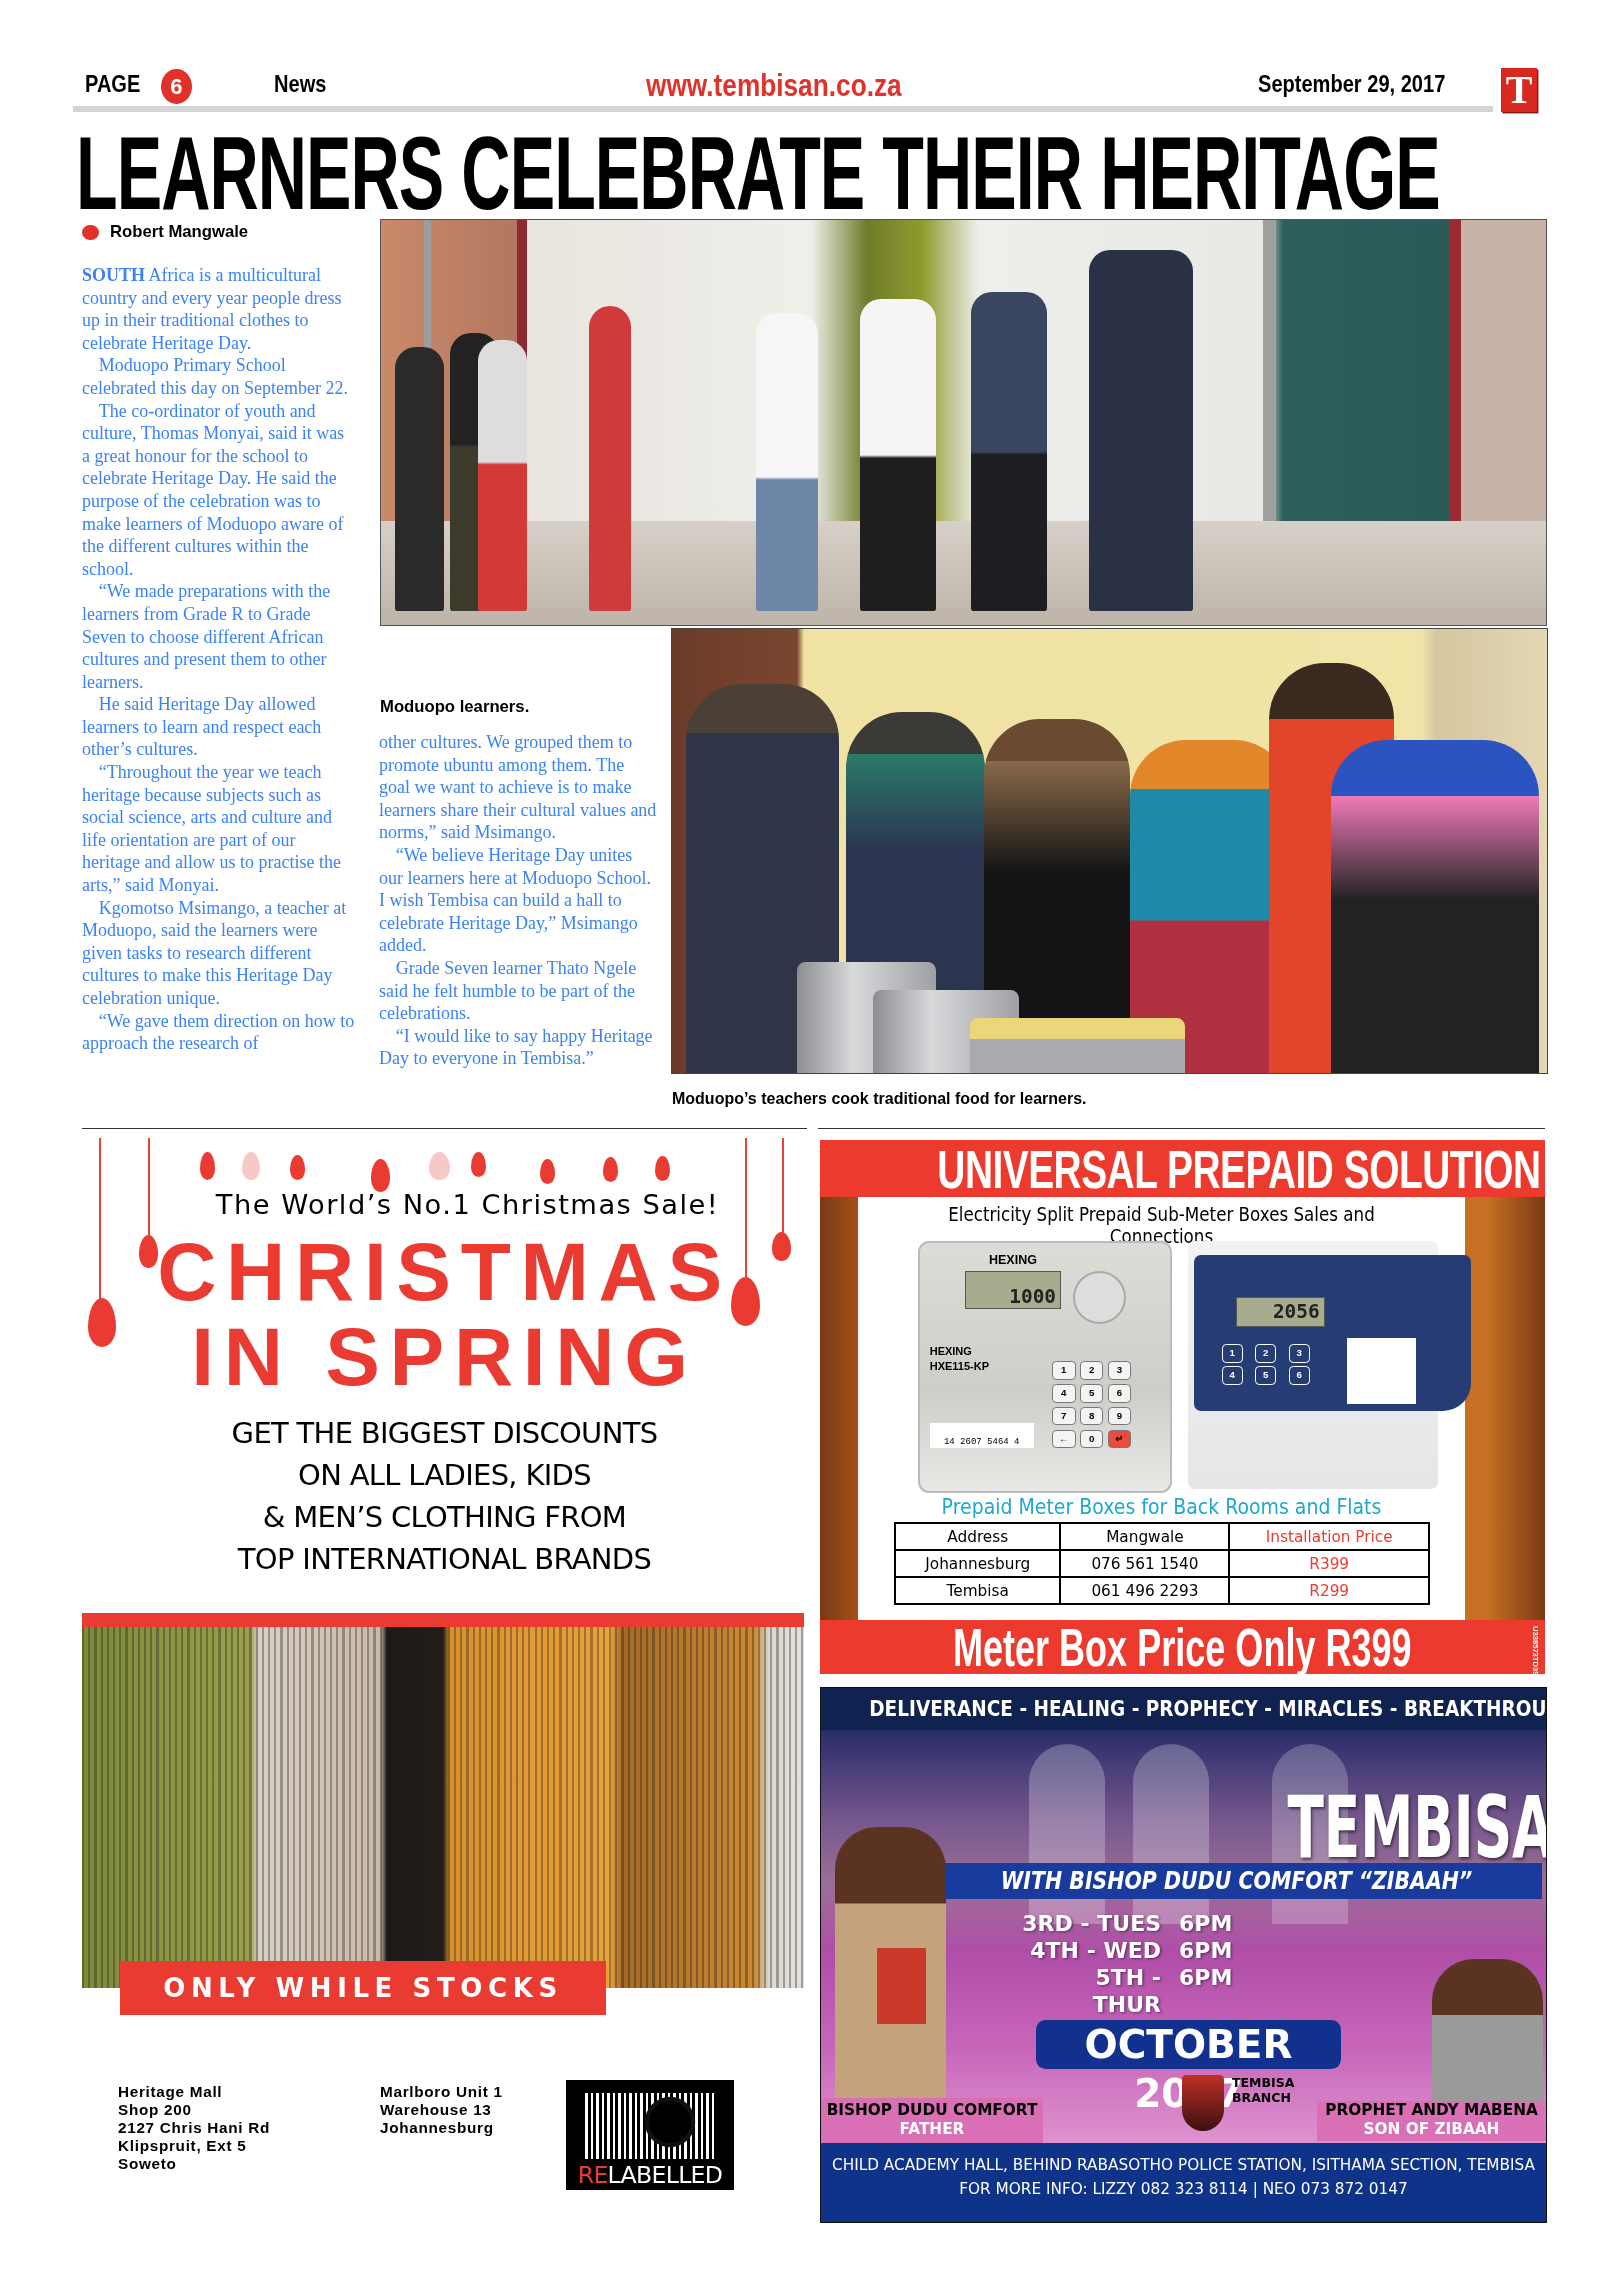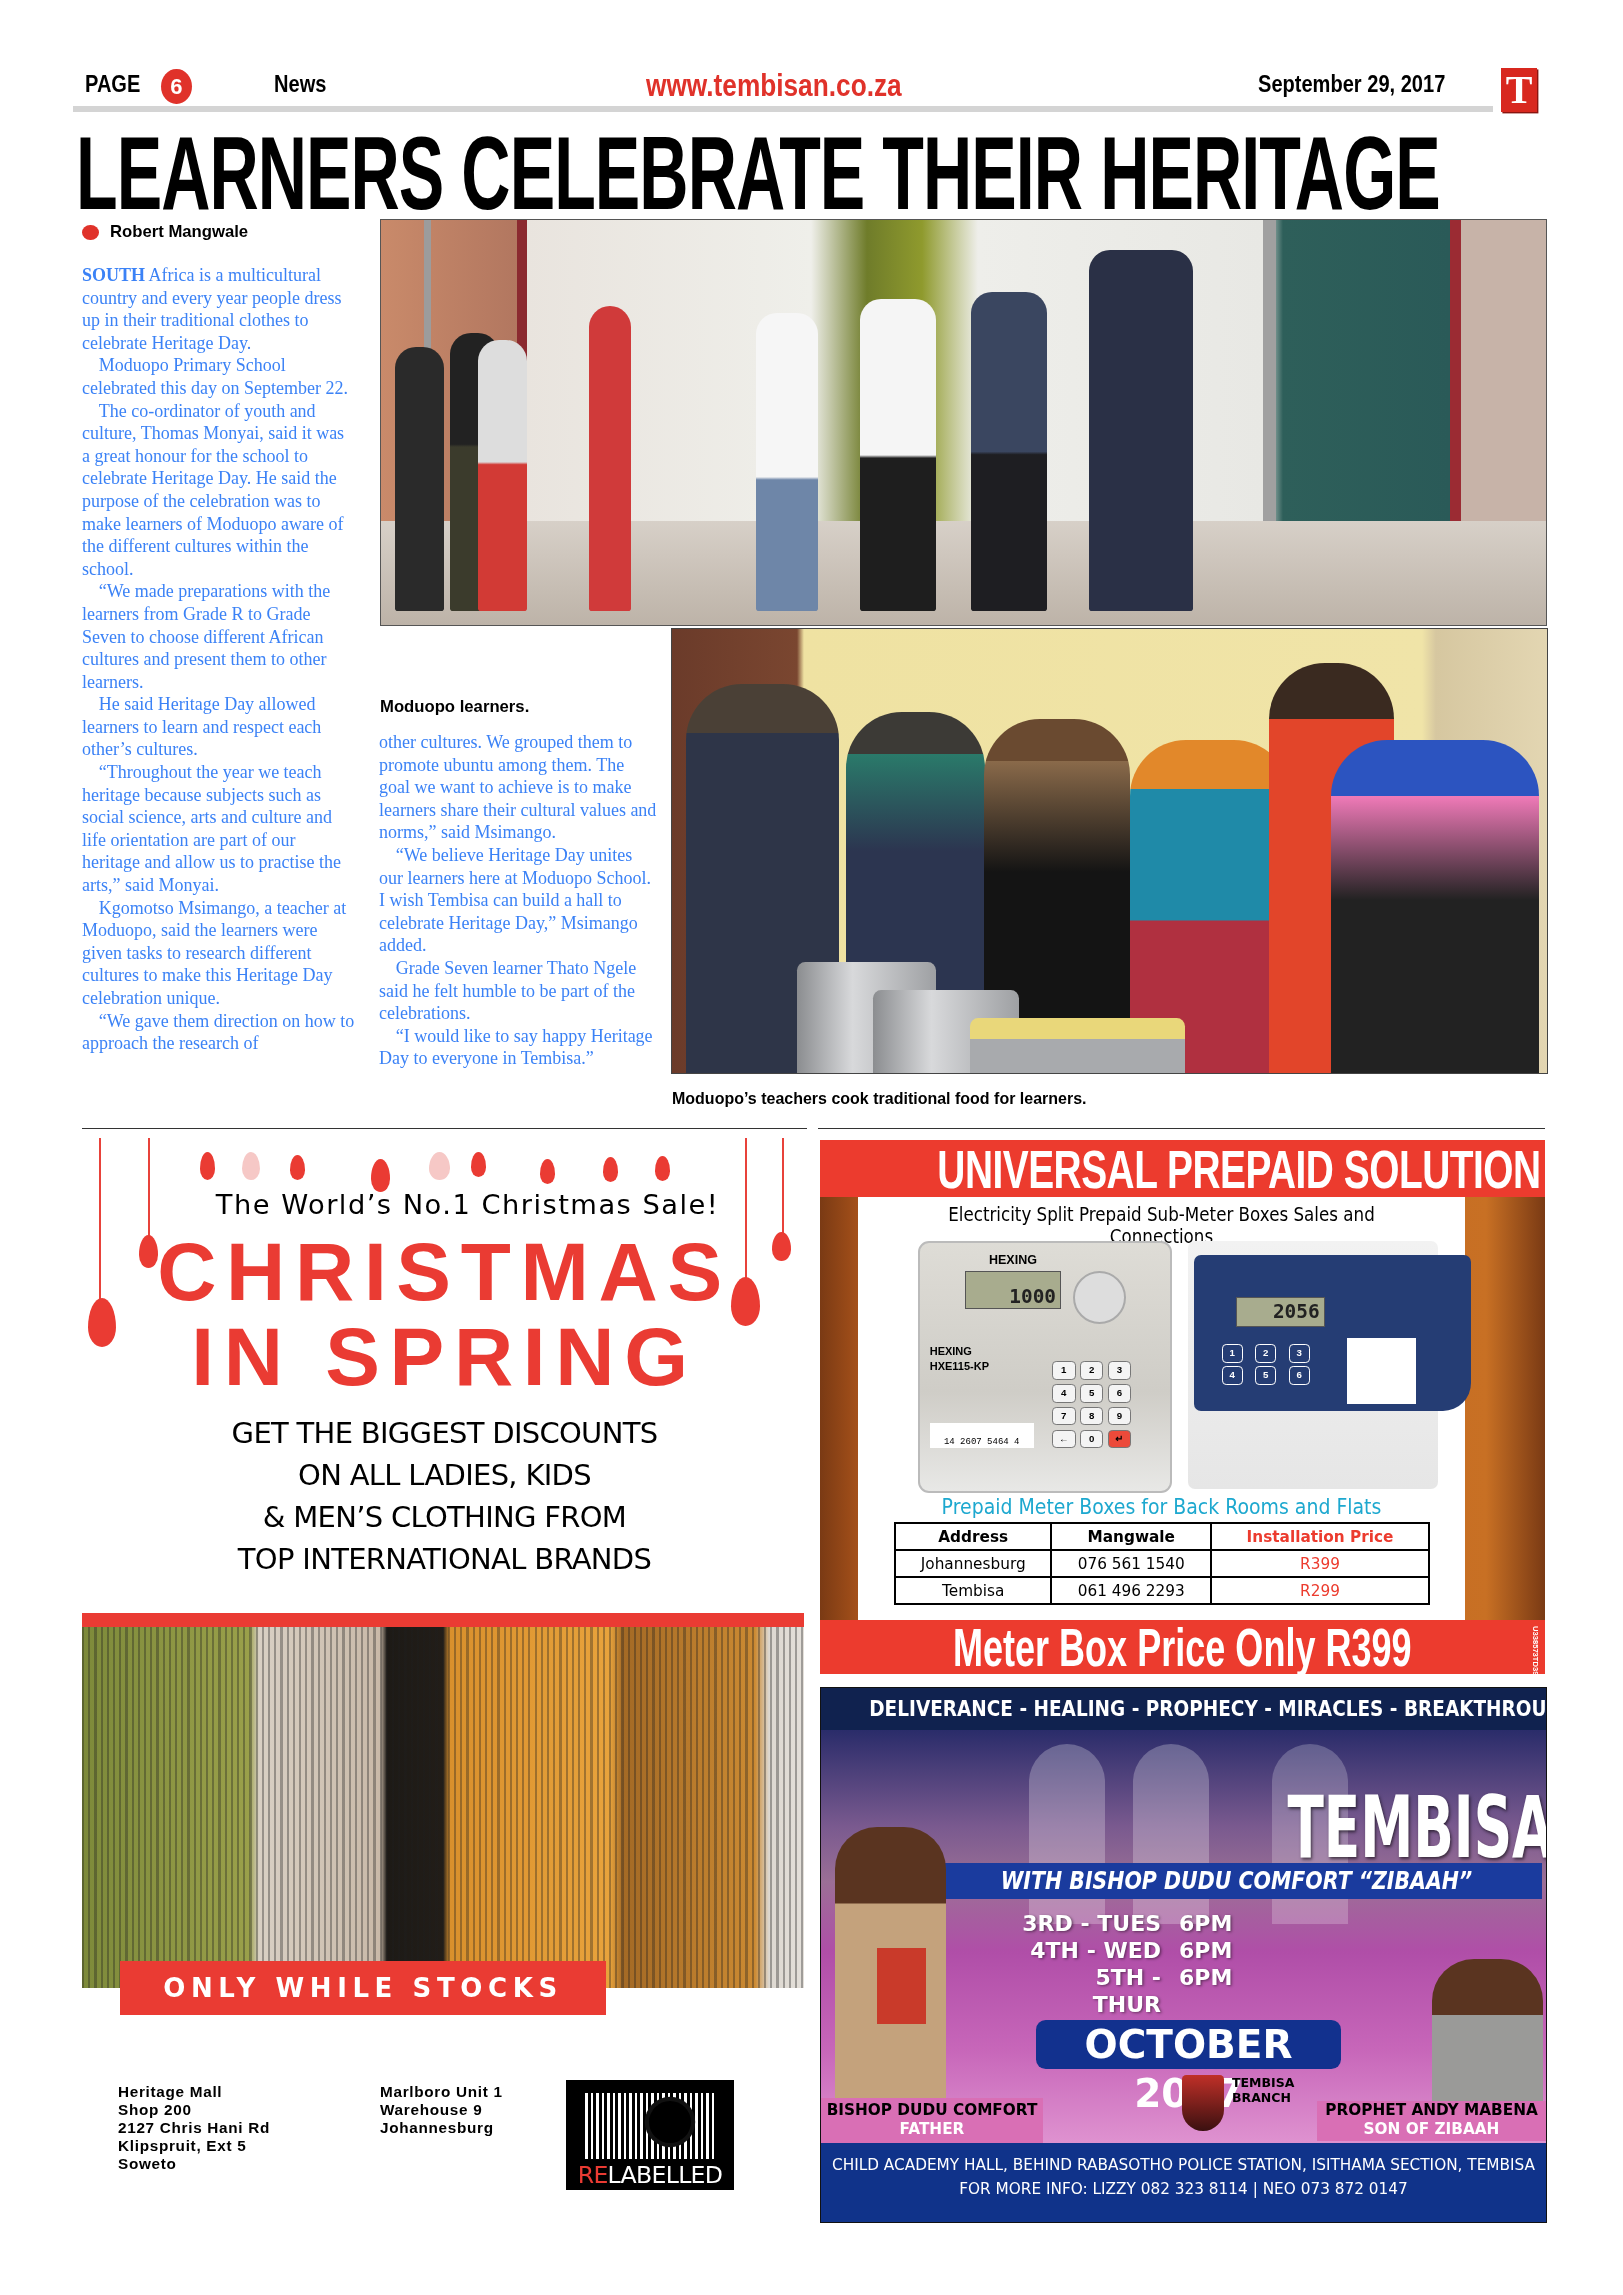--- a/index.html
+++ b/index.html
@@ -71,21 +71,21 @@
   .pp-sub{left:0;top:5.6px;width:607px;text-align:center;font:19px "DejaVu Sans",sans-serif;transform:scaleX(.88);}
   .meter1{left:60px;top:44px;width:250px;height:248px;border-radius:11px;background:linear-gradient(180deg,#dedcd6,#cfcdc7 60%,#e8e8e6);border:2.1px solid #bbb;}
   .meter2{left:330px;top:44px;width:250px;height:248px;border-radius:7px;background:linear-gradient(180deg,#f2f2f2,#e6e6e6);}
   .meter2 .face{position:absolute;left:5.6px;top:14px;width:233px;height:156px;background:#253d74;border-radius:7px 7px 28px 7px;padding-left:44px;}
   .lcd{position:absolute;background:#a8ac8e;border:1.4px solid #555;font:bold 19.4px "DejaVu Sans Mono",monospace;color:#222;text-align:right;padding-right:4.2px;}
   .keys{position:absolute;display:grid;grid-template-columns:repeat(3,23.6px);gap:4.2px;}
   .keys div{height:16.7px;border-radius:4.2px;background:#f4f4f4;border:0.7px solid #777;font:bold 9.7px "Liberation Sans",sans-serif;text-align:center;line-height:16.7px;}
   .pp-tagline{left:0;top:298px;width:607px;text-align:center;font:21px "DejaVu Sans",sans-serif;color:#1da8cf;transform:scaleX(.9);}
   .pp-table{left:36px;top:325px;width:536px;border-collapse:collapse;font:15.3px "DejaVu Sans",sans-serif;}
   .pp-table td,.pp-table th{border:2.1px solid #000;height:25px;text-align:center;padding:0;}
-  .pp-table th{font-weight:bold;}
+  .pp-table th{font-weight:normal;}
   .pp-table .price{color:#ec3b2e;}
   .pp-foot{left:0;top:480px;width:725px;height:54px;background:#ec3b2e;color:#fff;font:bold 53px/56px "Liberation Sans",sans-serif;text-align:center;}
   .pp-foot span{display:inline-block;transform:scaleX(.68);white-space:nowrap;}
   .pp-code{left:707px;top:486px;width:12.5px;height:49px;font:bold 7.6px "Liberation Sans",sans-serif;color:#fff;writing-mode:vertical-rl;}
   
   .cr{left:820px;top:1687px;width:725px;height:534px;overflow:hidden;border:1.4px solid #111;
     background:linear-gradient(180deg,#0f2256 0,#2a2c6a 42px,#7a5a8f 139px,#9b6f96 194px,#b04ea8 264px,#c766b9 361px,#e39ad4 472px);}
   .cr-top{left:0;top:0;width:725px;height:42px;background:#10224f;color:#fff;font:bold 21px/42px "DejaVu Sans",sans-serif;text-align:center;}
   .cr-top span{display:inline-block;transform:scaleX(.88);white-space:nowrap;}
   .cr-title{left:118px;top:89px;width:604px;text-align:right;color:#fff;font:bold 86px "DejaVu Sans",sans-serif;text-shadow:2.1px 2.1px 4.2px rgba(0,0,0,.6);}
@@ -199,21 +199,21 @@
   <div class="abs x-stock">ONLY WHILE STOCKS LAST</div>
   <div class="abs x-addr x-addr1">
     <div>Heritage Mall</div>
     <div>Shop 200</div>
     <div>2127 Chris Hani Rd</div>
     <div>Klipspruit, Ext 5</div>
     <div>Soweto</div>
   </div>
   <div class="abs x-addr x-addr2">
     <div>Marlboro Unit 1</div>
-    <div>Warehouse 9</div>
+    <div>Warehouse 13</div>
     <div>Johannesburg</div>
   </div>
   <div class="abs x-logo">
     <div class="x-bars"></div>
     <div class="x-splat"></div>
     <div class="x-logotext"><span>RE</span><b style="font-weight:normal">LABELLED</b></div>
   </div>
 </div>
 
 <div class="abs pp">

